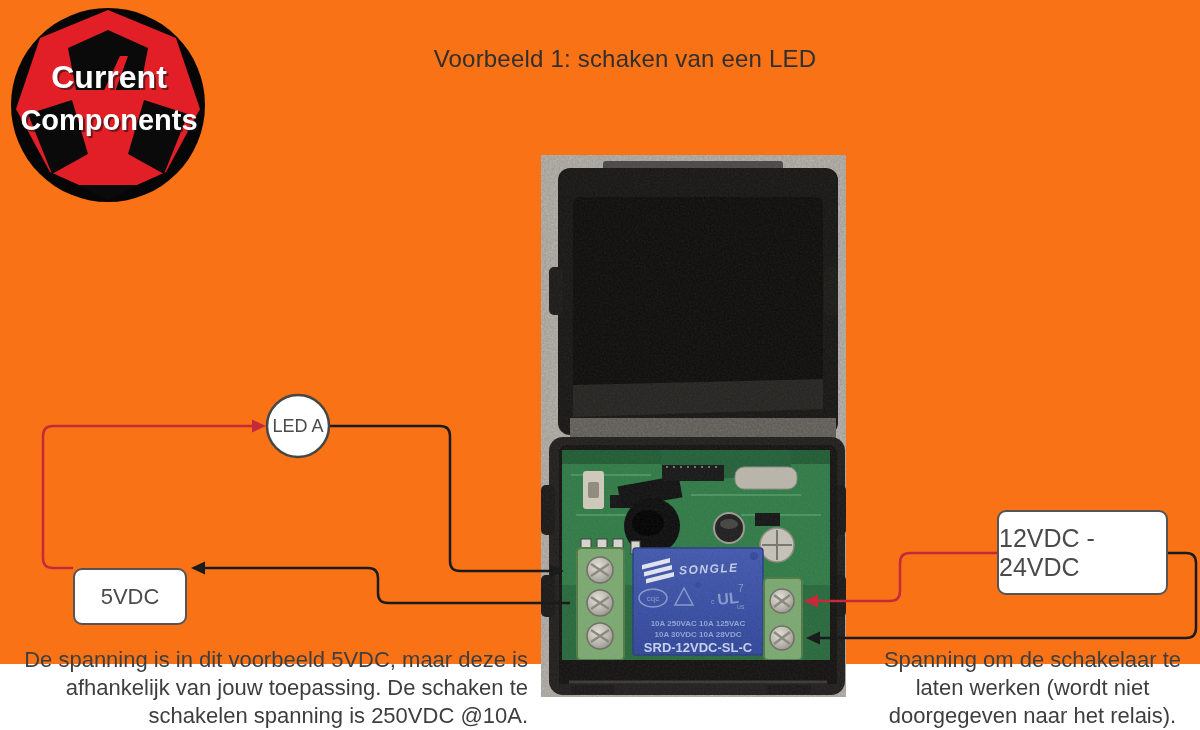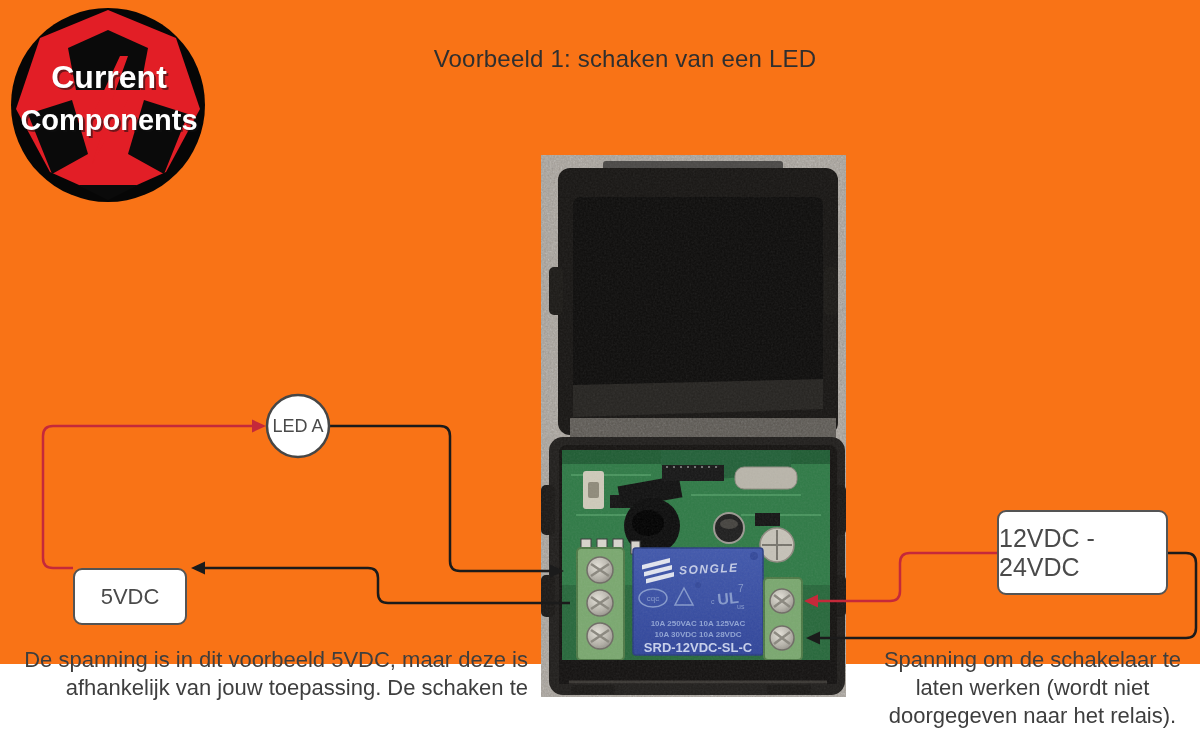--- a/index.html
+++ b/index.html
@@ -214,20 +214,21 @@
   <div class="src-box left">
     <span>5VDC</span>
   </div>
   <div class="src-box right">
     <span>12VDC - 24VDC</span>
   </div>
 
   <div class="note left">
     <div>De spanning is in dit voorbeeld 5VDC, maar deze is</div>
     <div>afhankelijk van jouw toepassing. De schaken te</div>
+    <div>schakelen spanning is 250VDC @10A.</div>
   </div>
   <div class="note right">
     <div>Spanning om de schakelaar te</div>
     <div>laten werken (wordt niet</div>
     <div>doorgegeven naar het relais).</div>
   </div>
 
 </div>
 
 </body></html>

